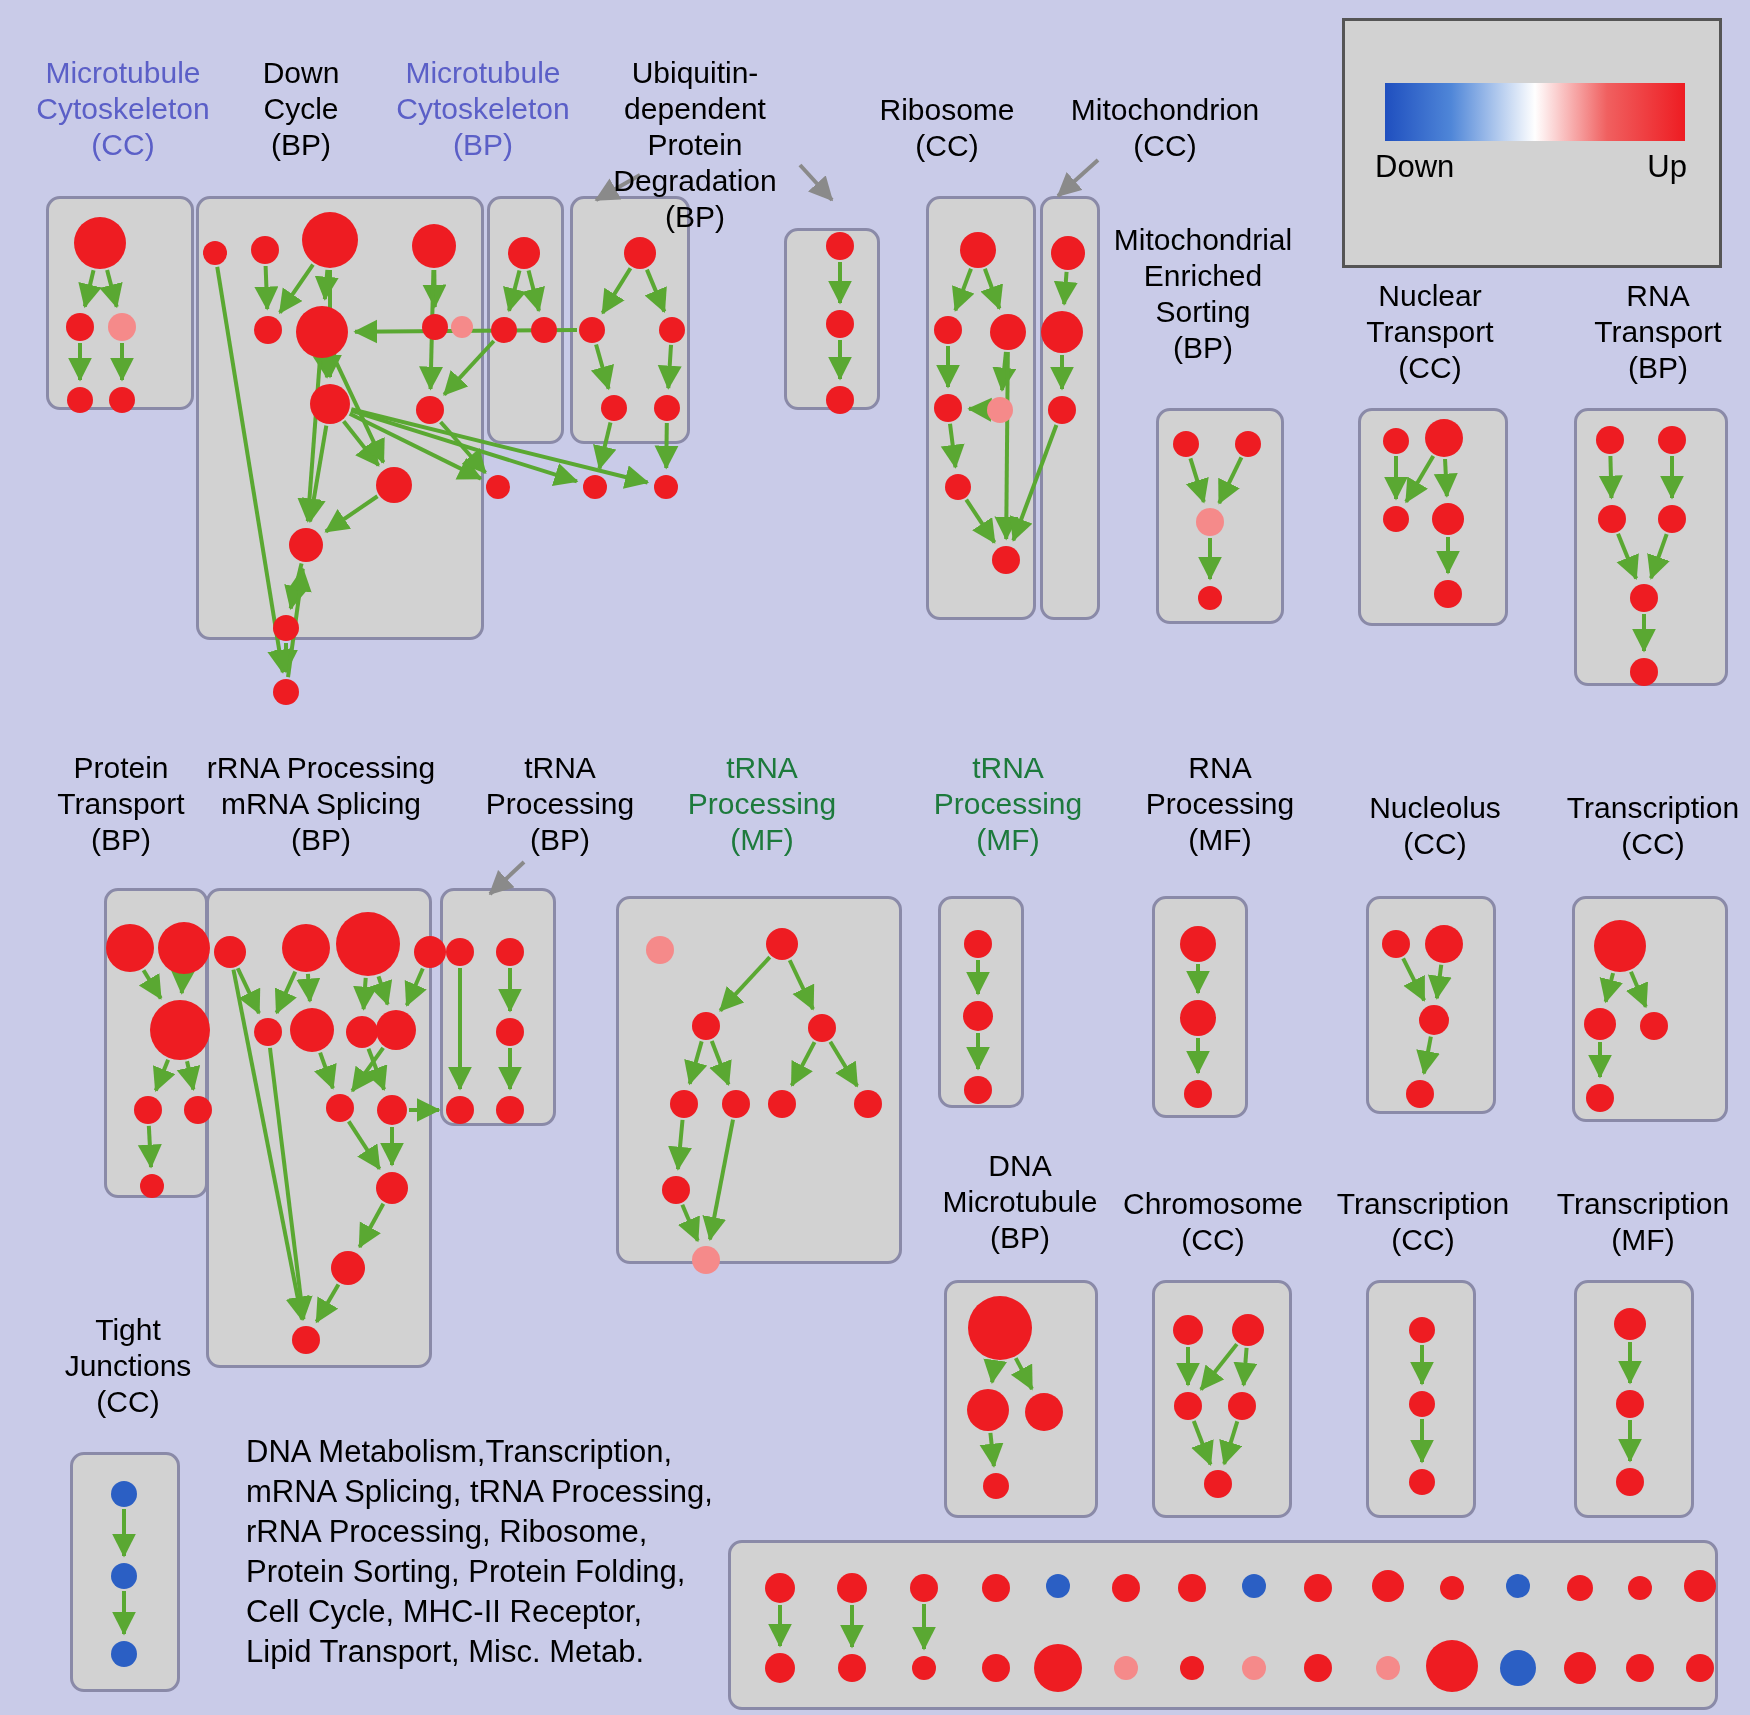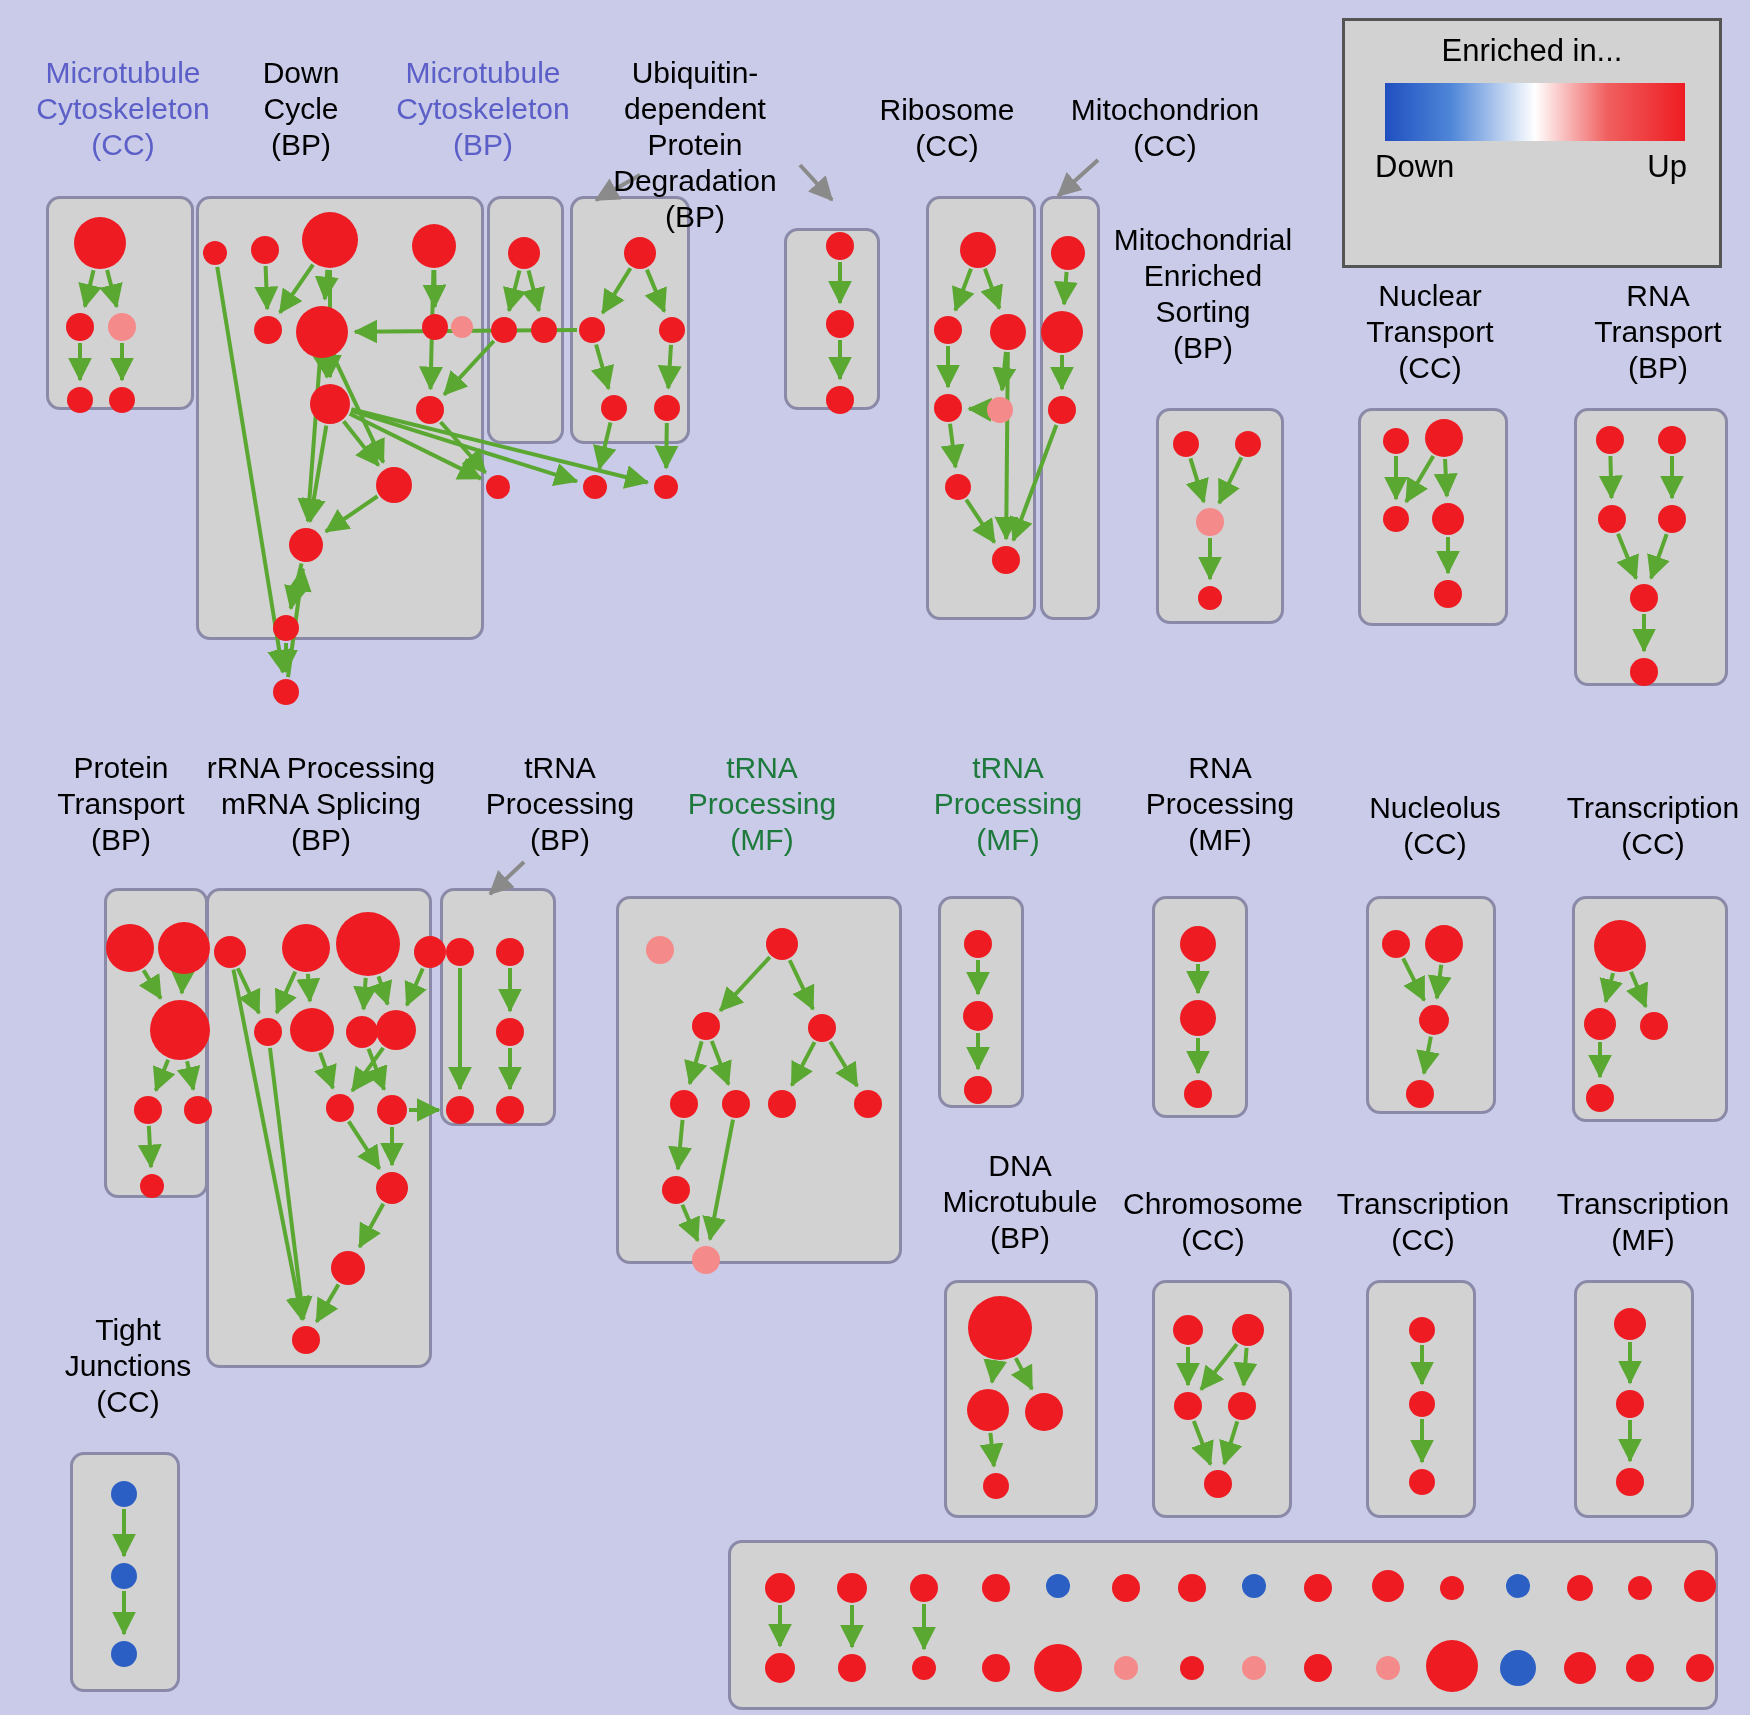--- a/index.html
+++ b/index.html
@@ -488,21 +488,26 @@
 (CC)</div>
       <div class="label" style="left: 1318px; top: 1186px; width: 210px;">Transcription
 (CC)</div>
       <div class="label" style="left: 1538px; top: 1186px; width: 210px;">Transcription
 (MF)</div>
       <div class="label" style="left: 38px; top: 1312px; width: 180px;">Tight
 Junctions
 (CC)</div>
     </div>
 
+  <div class="bigtext" id="bottom-text" style="left:246px; top:1432px; width:520px;">DNA Metabolism,Transcription,
+mRNA Splicing, tRNA Processing,
+rRNA Processing, Ribosome,
+Protein Sorting, Protein Folding,
+Cell Cycle, MHC-II Receptor,
+Lipid Transport, Misc. Metab.</div>
 
   <div class="legend" style="left:1342px; top:18px; width:380px; height:250px;">
-    <div class="legend-title">Enriched in...</div>
     <div class="legend-bar"></div>
     <div class="legend-down">Down</div>
     <div class="legend-up">Up</div>
   </div>
 
 </div>
 
 </body></html>

